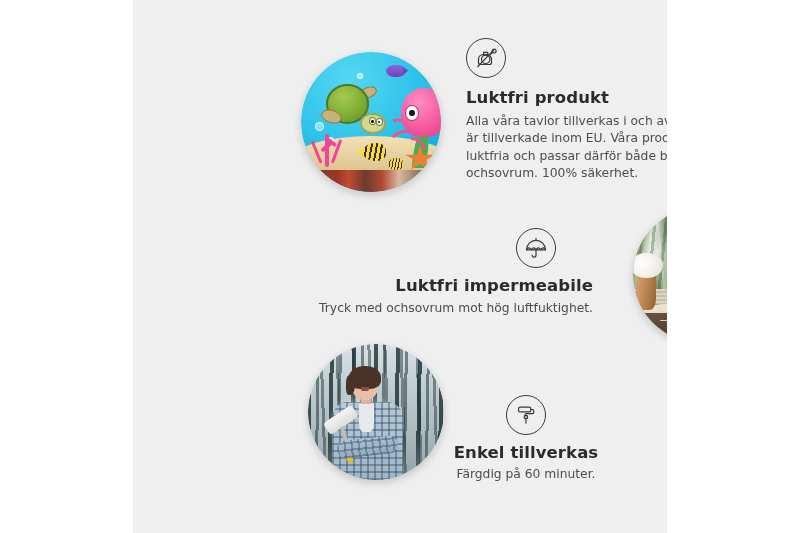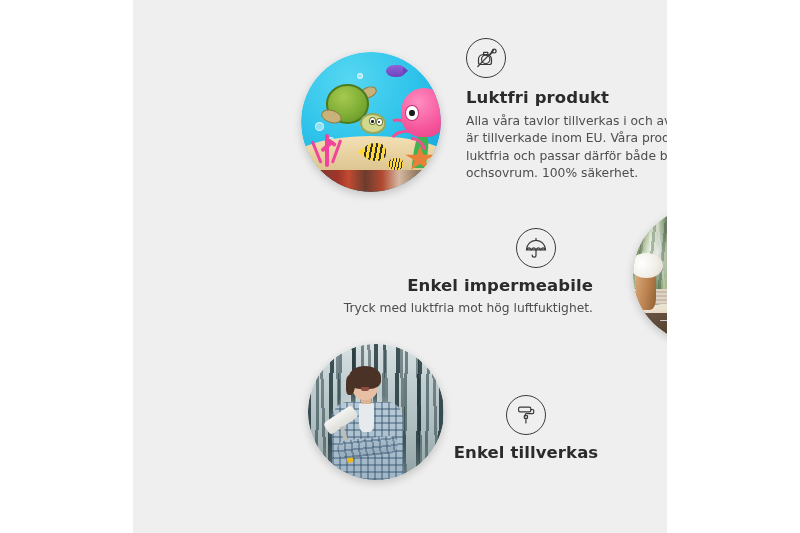--- a/index.html
+++ b/index.html
@@ -433,22 +433,22 @@
 
     <div class="feature feat-water">
       <div class="f-icon">
         <svg width="26" height="26" viewBox="0 0 26 26" fill="none" stroke="#3a3a3a" stroke-width="1.2" stroke-linecap="round" stroke-linejoin="round">
           <path d="M3.5 14.8a9.5 9.5 0 0 1 19 0z"></path>
           <path d="M3.5 14.8c1.6-2.6 3.2-2.6 4.8 0 1.6-2.6 3.2-2.6 4.7 0 1.6-2.6 3.2-2.6 4.8 0 1.5-2.6 3.1-2.6 4.7 0"></path>
           <path d="M13 14.8v5.4a1.9 1.9 0 0 1-3.8 0"></path>
           <path d="M13 5.3V3.4"></path>
         </svg>
       </div>
-      <div class="f-title">Enkel impermeabile</div>
-      <div class="f-desc">Tryck med luktfria mot hög luftfuktighet.</div>
+      <div class="f-title">Luktfri impermeabile</div>
+      <div class="f-desc">Tryck med ochsovrum mot hög luftfuktighet.</div>
     </div>
 
     <div class="circle-img img-forest">
       <div class="circle-inner">
         <div class="forest-bg"></div>
         <div class="forest-mist"></div>
         <div class="woman">
           <div class="w-shirt"></div>
           <div class="w-inner"></div>
           <div class="w-neck"></div>
@@ -466,16 +466,17 @@
     <div class="feature feat-mount">
       <div class="f-icon">
         <svg width="26" height="26" viewBox="0 0 26 26" fill="none" stroke="#3a3a3a" stroke-width="1.2" stroke-linecap="round" stroke-linejoin="round">
           <rect x="5.6" y="5.2" width="12.2" height="4.6" rx="1.4"></rect>
           <path d="M17.8 7.5h1.9a1 1 0 0 1 1 1v2.1a1 1 0 0 1-1 1h-6.4a1 1 0 0 0-1 1v1.1"></path>
           <rect x="11.3" y="13.7" width="3.2" height="2.6" rx="0.6"></rect>
           <path d="M12.9 16.3v4.6"></path>
         </svg>
       </div>
       <div class="f-title">Enkel tillverkas</div>
+      <div class="f-desc">Färgdig på 60 minuter.</div>
     </div>
 
   </div>
 </div>
 
 </body></html>

